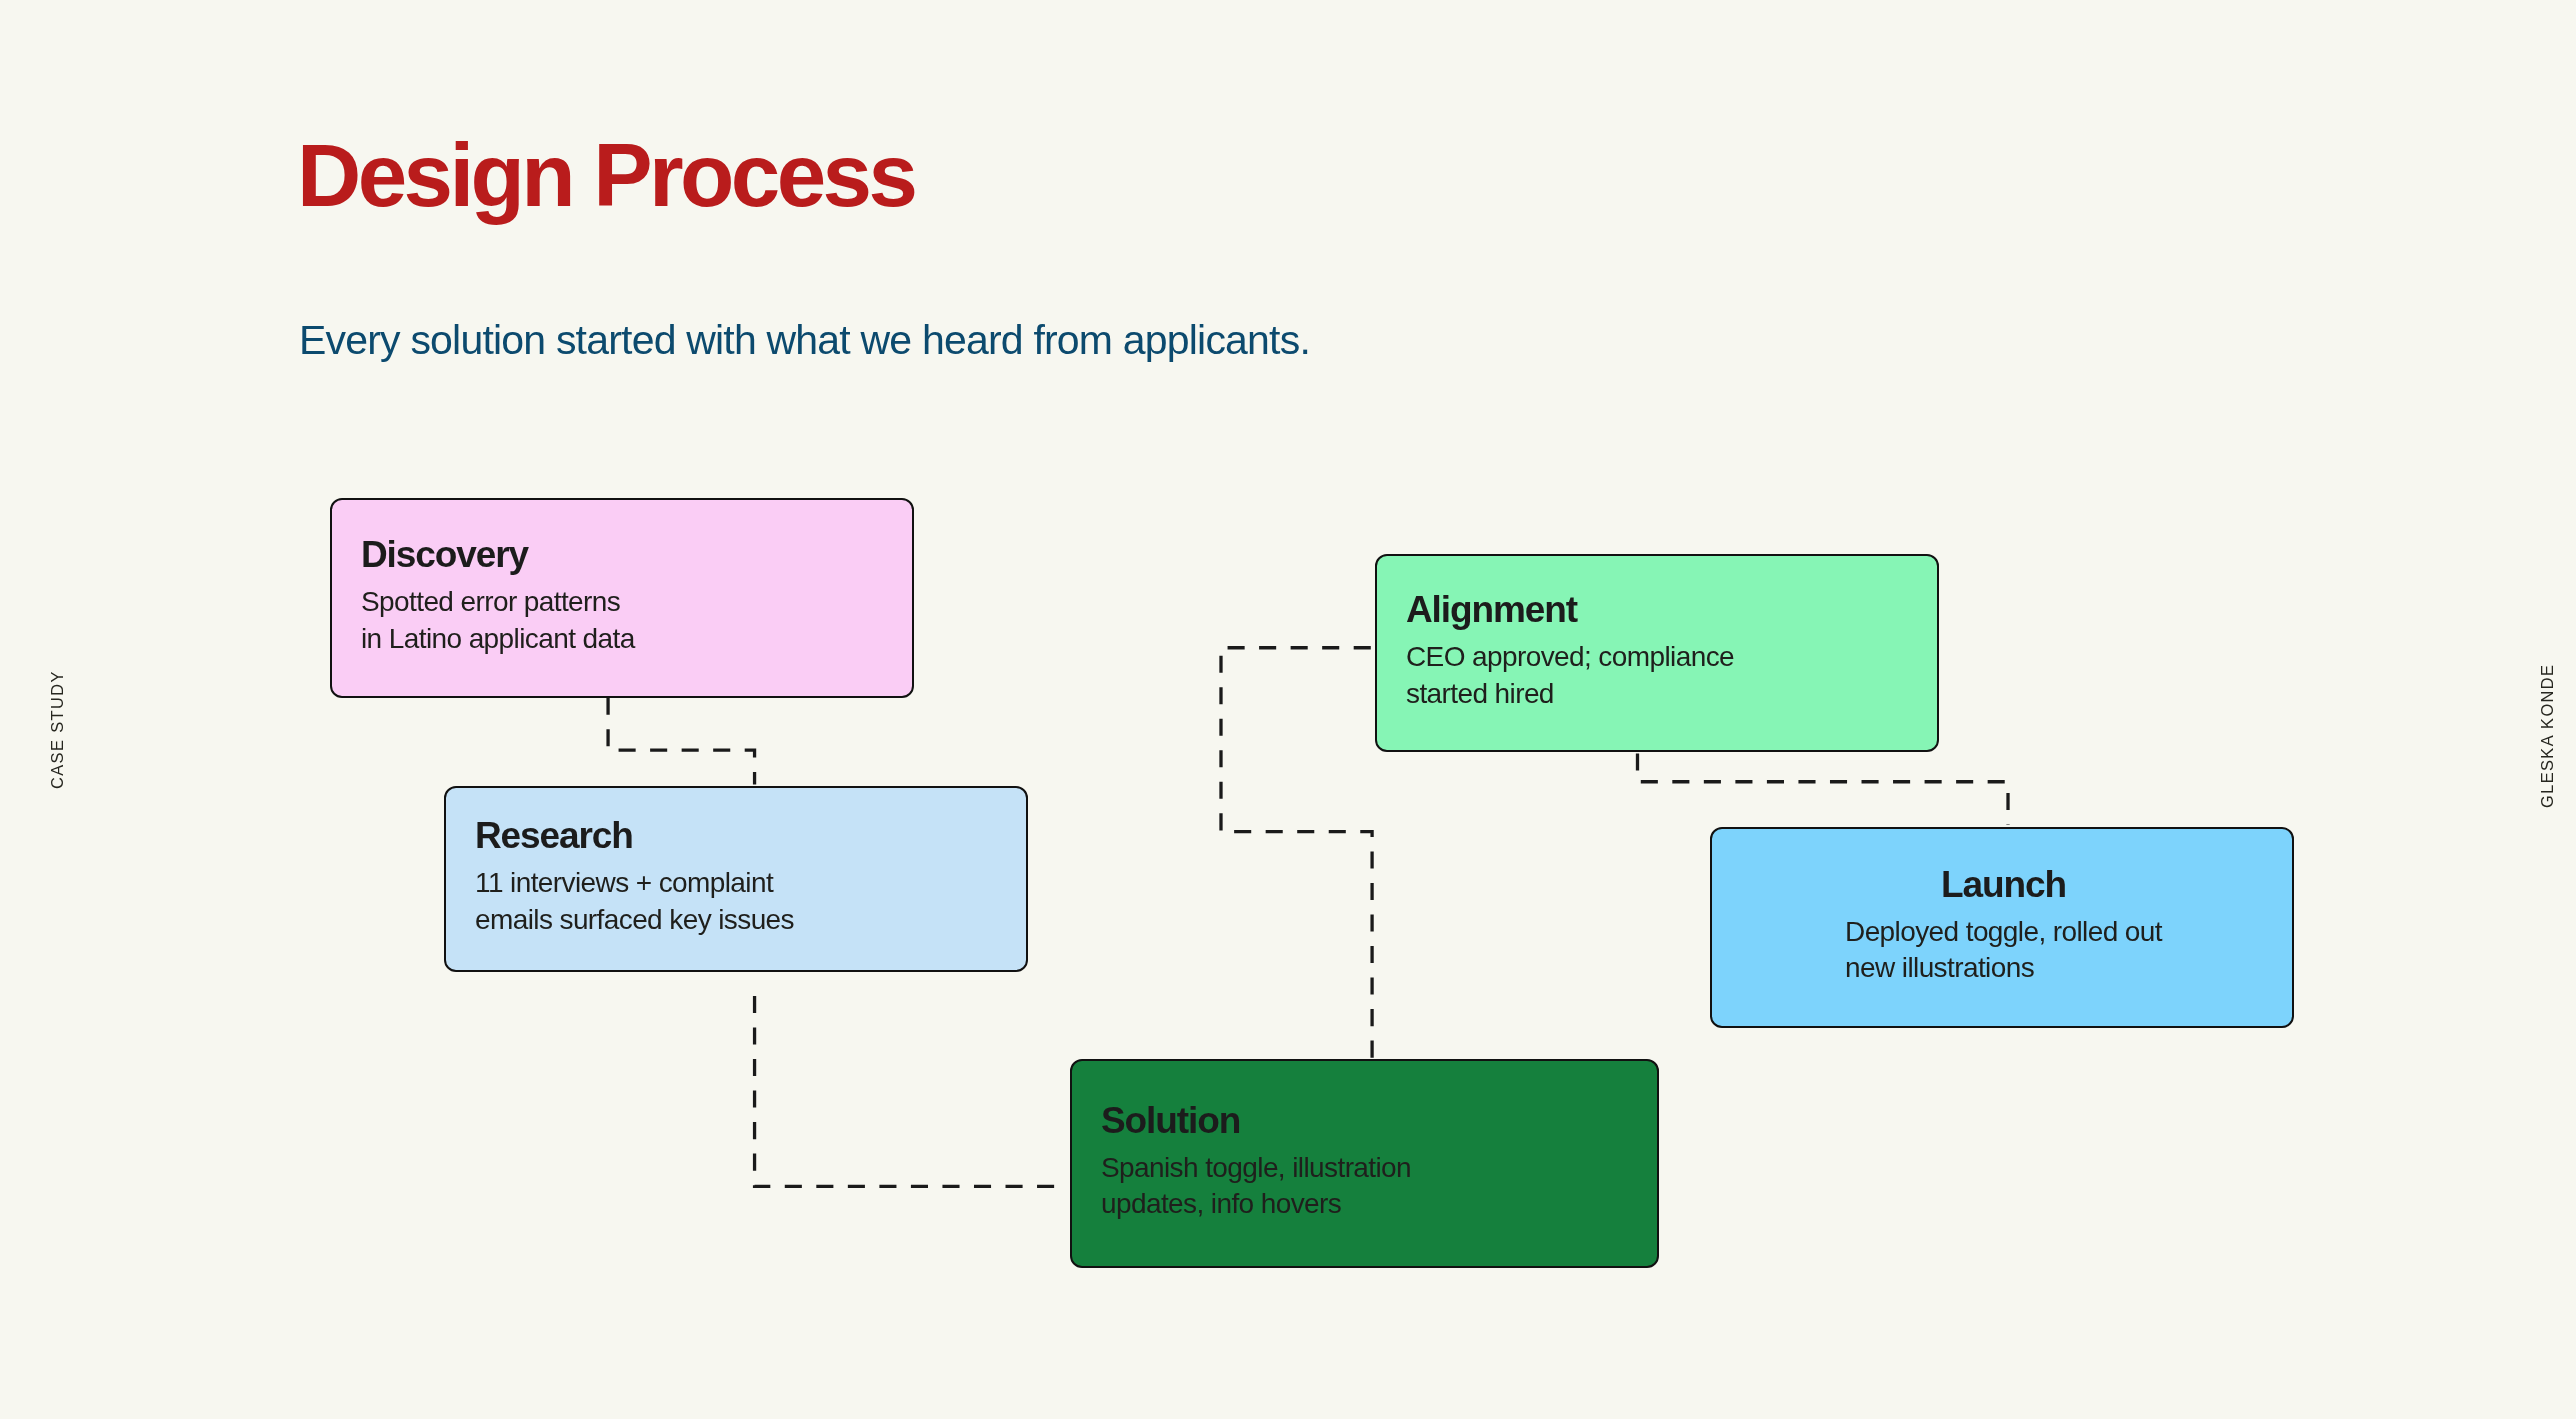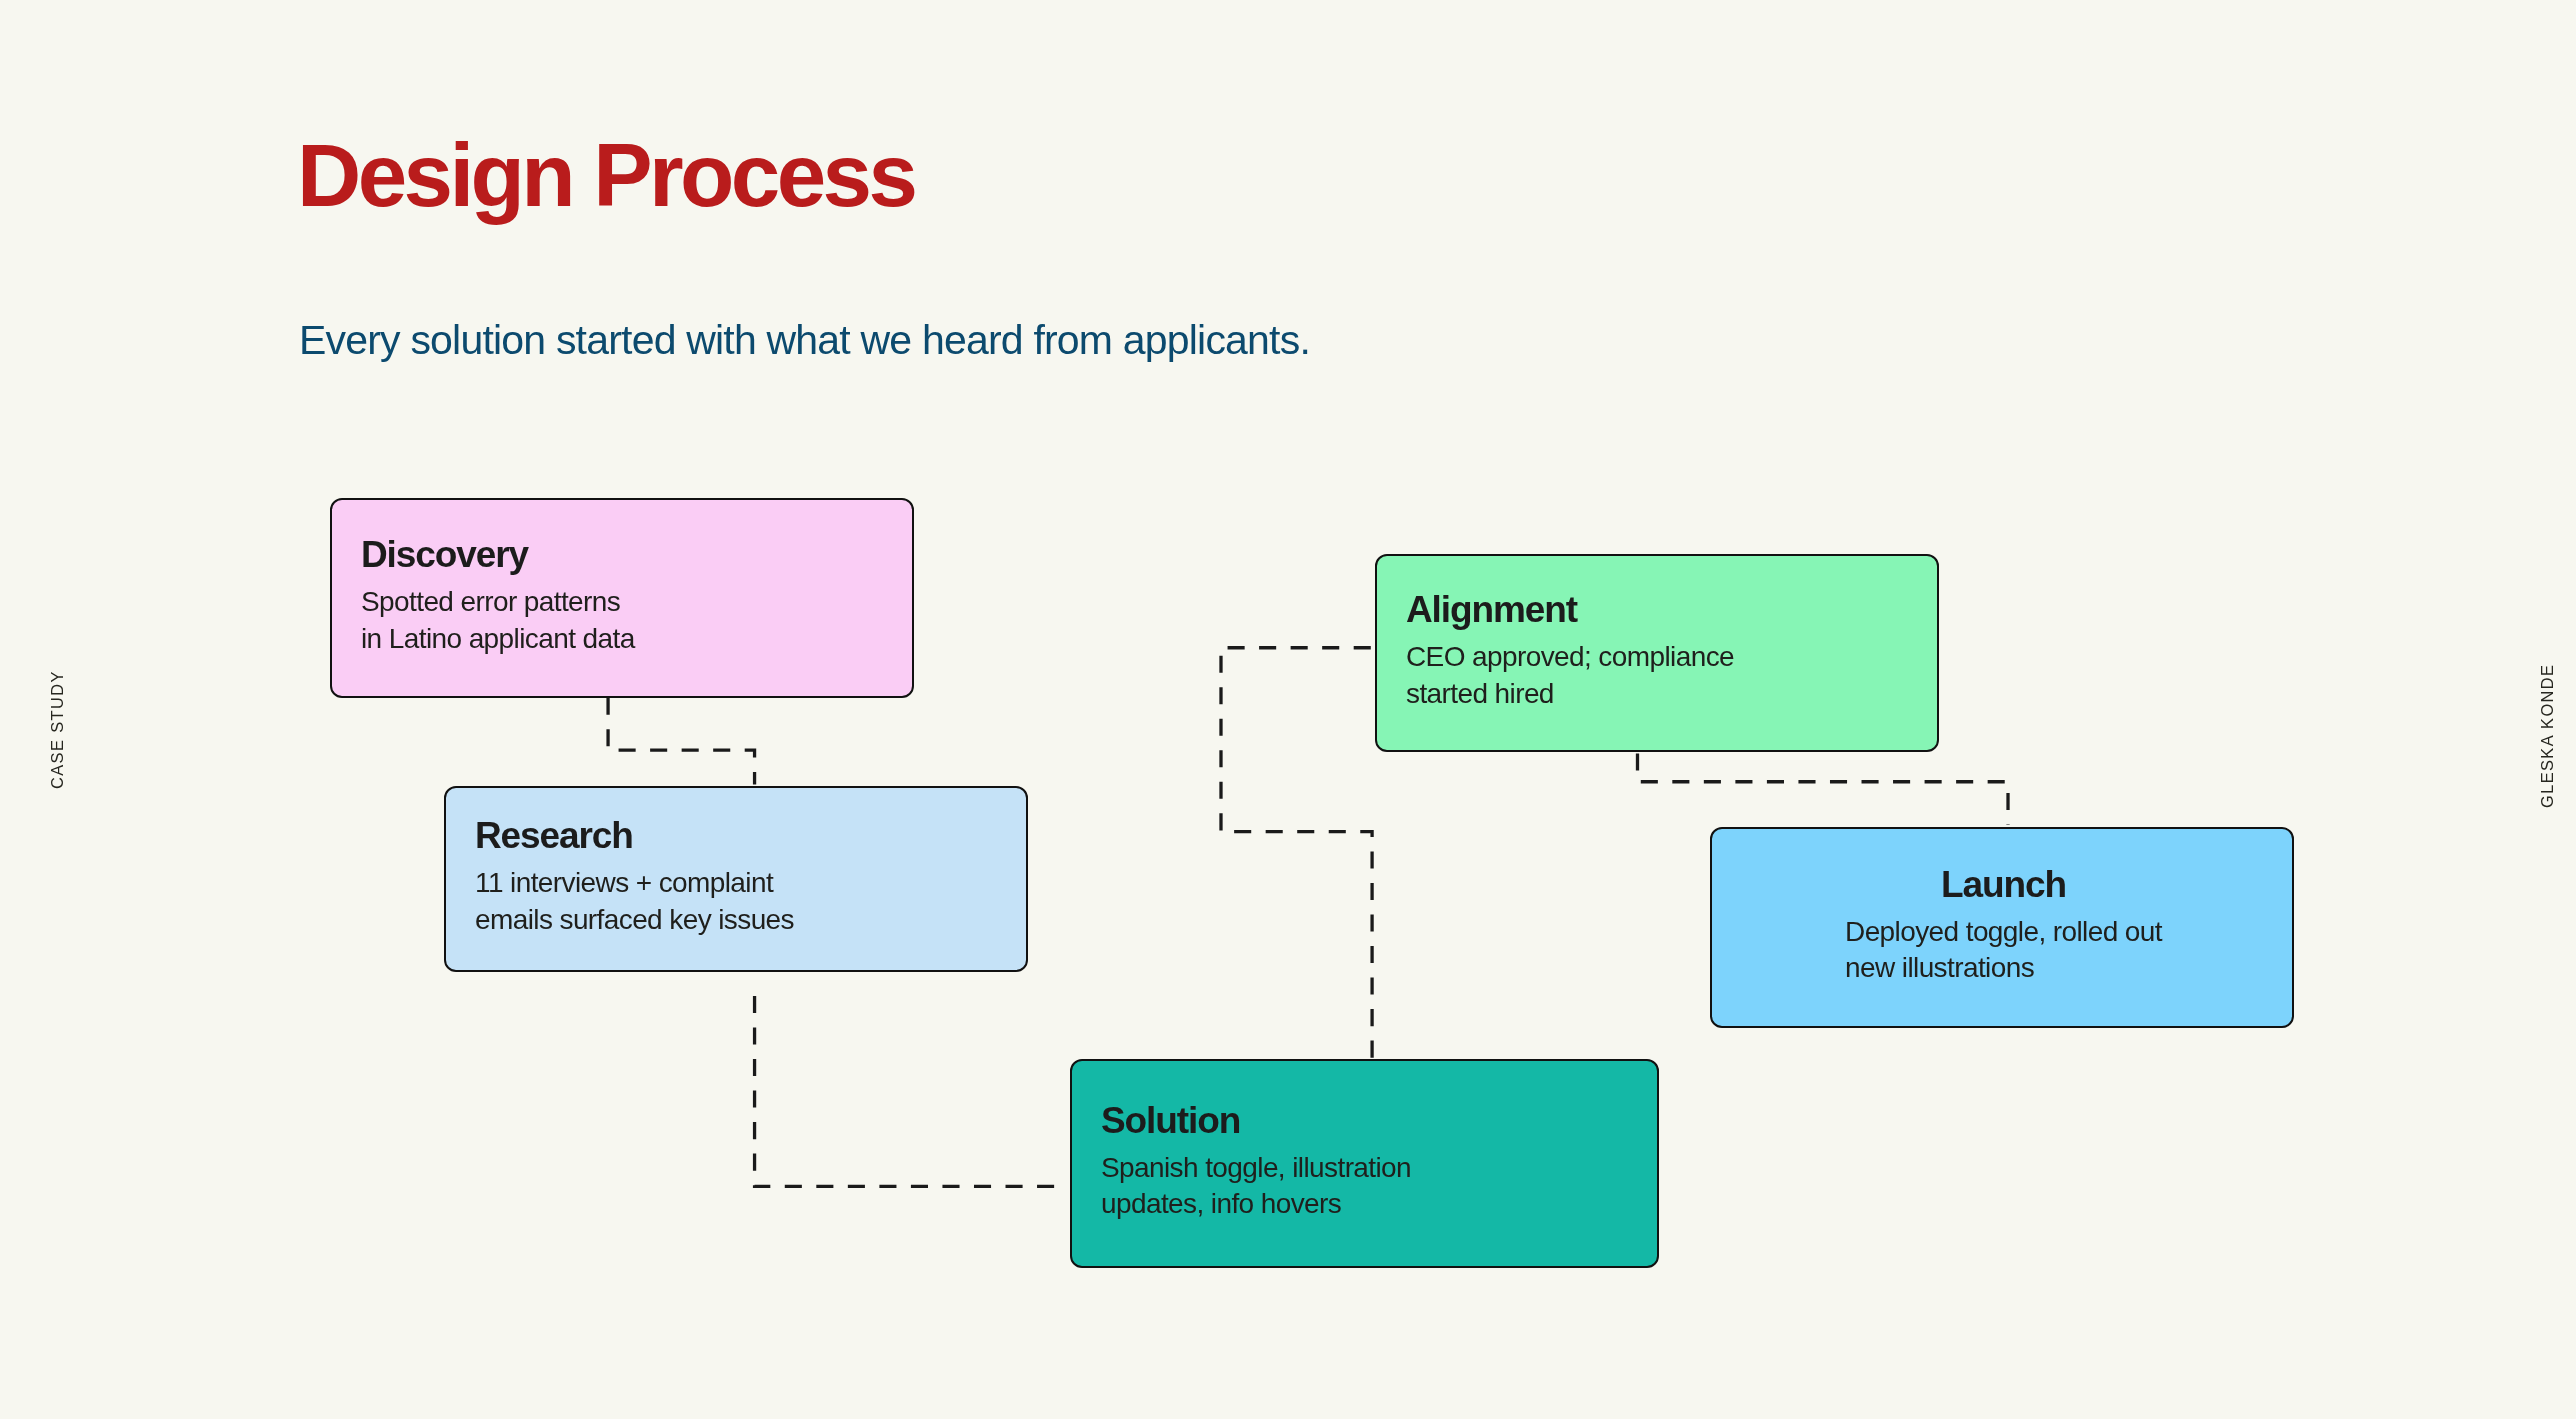--- a/index.html
+++ b/index.html
@@ -96,21 +96,21 @@
     <div class="card-body">Spotted error patterns
 in Latino applicant data</div>
   </div>
 
   <div class="card" id="card-research" style="background: rgb(197, 226, 247);">
     <div class="card-title">Research</div>
     <div class="card-body">11 interviews + complaint
 emails surfaced key issues</div>
   </div>
 
-  <div class="card" id="card-solution" style="background: #14b8a6;">
+  <div class="card" id="card-solution" style="background: #15803d;">
     <div class="card-title">Solution</div>
     <div class="card-body">Spanish toggle, illustration
 updates, info hovers</div>
   </div>
 
   <div class="card" id="card-alignment" style="background: rgb(134, 245, 181);">
     <div class="card-title">Alignment</div>
     <div class="card-body">CEO approved; compliance
 started hired</div>
   </div>

